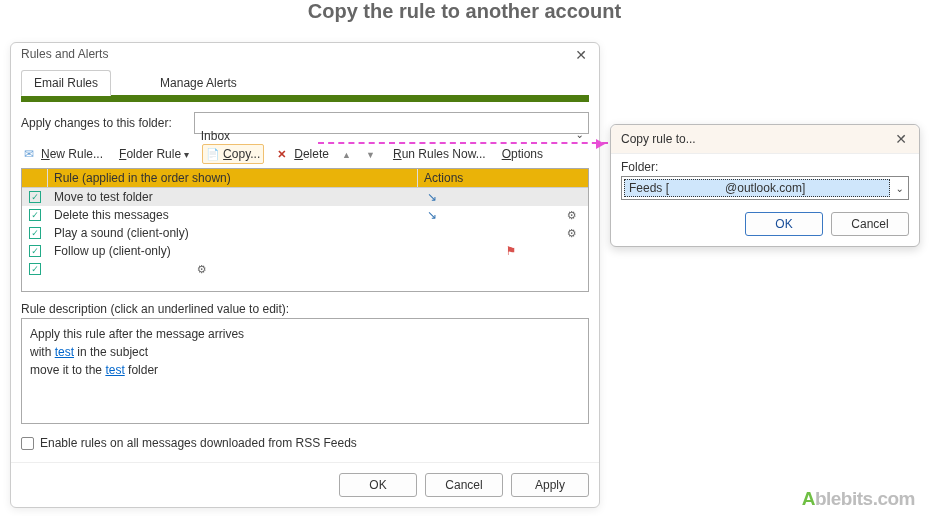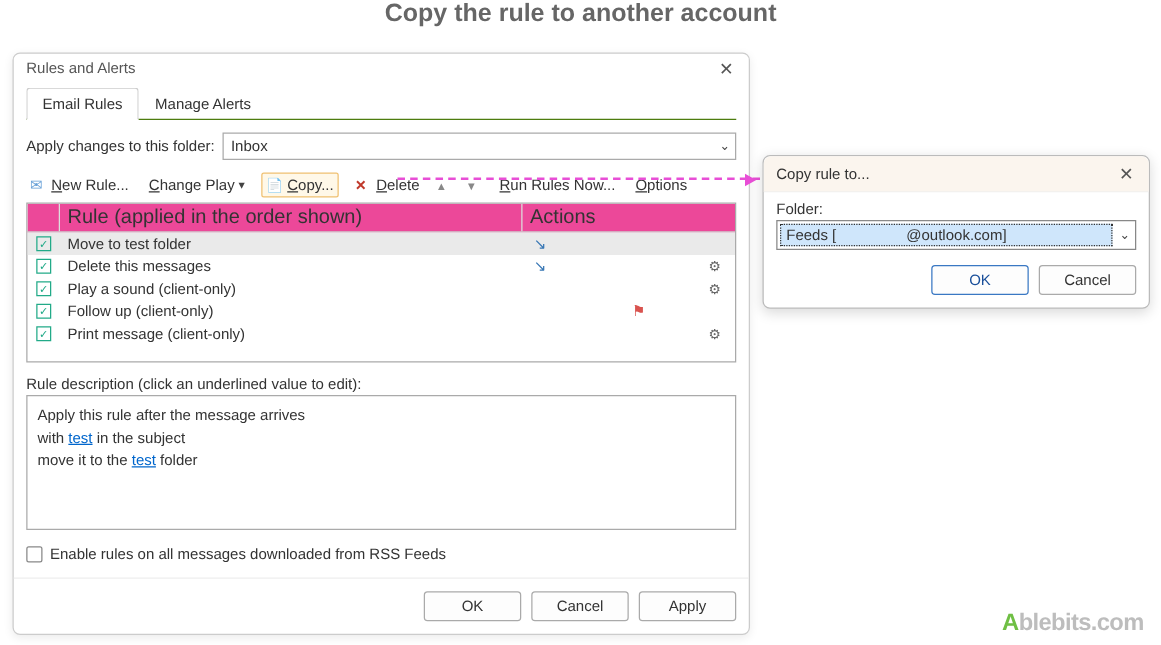--- a/index.html
+++ b/index.html
@@ -42,51 +42,51 @@
     color: #555;
   }
   .close-x {
     font-size: 14px;
     color: #555;
     cursor: pointer;
     padding: 0 4px;
   }
   .tabs {
     display: flex;
-    border-bottom: 1px solid #4d7c0f;
+    border-bottom: 7px solid #4d7c0f;
     margin: 2px 10px 0;
+    gap: 36px;
   }
   .tab {
     padding: 5px 12px;
     font-size: 12px;
     color: #333;
     cursor: pointer;
     border: 1px solid transparent;
     position: relative;
     bottom: -1px;
   }
   .tab.active {
     border: 1px solid #ccc;
     border-bottom: 1px solid #fff;
     border-radius: 3px 3px 0 0;
     background: #fff;
   }
   .folder-row {
     display: flex;
     align-items: center;
-    gap: 6px;
+    gap: 22px;
     margin: 10px 10px 6px;
   }
   .folder-select {
     flex: 1;
     display: flex;
     justify-content: space-between;
-    align-items: center;
     border: 1px solid #aaa;
-    padding: 2px 4px 2px 6px;
+    padding: 16px 4px 2px 6px;
     height: 22px;
     background: #fff;
   }
   .chev { font-size: 10px; color: #444; }
   .toolbar {
     display: flex;
     align-items: center;
     gap: 10px;
     margin: 4px 10px;
   }
@@ -115,23 +115,23 @@
   .rules-table {
     margin: 0 10px;
     border: 1px solid #aaa;
     height: 130px;
     overflow: hidden;
     display: flex;
     flex-direction: column;
   }
   .rt-head {
     display: flex;
-    background: #ec4899;
+    background: #eab308;
     border-bottom: 1px solid #ccc;
-    font-size: 16px;
+    font-size: 12px;
   }
   .rt-head .col-check { width: 26px; border-right: 1px solid #ddd; }
   .rt-head .col-rule { flex: 1; padding: 2px 6px; border-right: 1px solid #ddd; }
   .rt-head .col-actions { width: 170px; padding: 2px 6px; }
   .rt-row {
     display: flex;
     align-items: center;
     height: 18px;
     font-size: 12px;
   }
@@ -271,21 +271,21 @@
       <span class="chev">⌄</span>
     </div>
   </div>
 
   <div class="toolbar">
     <div class="tbtn">
       <span class="ico ico-new"></span>
       <span class="lbl">New Rule...</span>
     </div>
     <div class="tbtn">
-      <span class="lbl">Change Play</span>
+      <span class="lbl">Folder Rule</span>
       <span class="chev">▾</span>
     </div>
     <div class="tbtn highlight">
       <span class="ico ico-copy"></span>
       <span class="lbl">Copy...</span>
     </div>
     <div class="tbtn">
       <span class="ico ico-del"></span>
       <span class="lbl">Delete</span>
     </div>
@@ -347,21 +347,20 @@
           <div class="col-actions">
             <span style="width: 60px; display: inline-block;"></span>
             <span style="width: 40px; display: inline-block;"><span class="act-ico act-flag"></span></span>
             <span style="width: 20px; display: inline-block;"></span>
           </div>
         </div>
         <div class="rt-row">
           <div class="col-check">
             <div class="chk">✓</div>
           </div>
-          <div class="col-rule">Print message  (client-only)</div>
           <div class="col-actions">
             <span style="width: 60px; display: inline-block;"></span>
             <span style="width: 40px; display: inline-block;"></span>
             <span style="width: 20px; display: inline-block;"><span class="act-ico act-tools"></span></span>
           </div>
         </div>
       </div>
   </div>
 
   <div class="desc-label">Rule description (click an underlined value to edit):</div>

